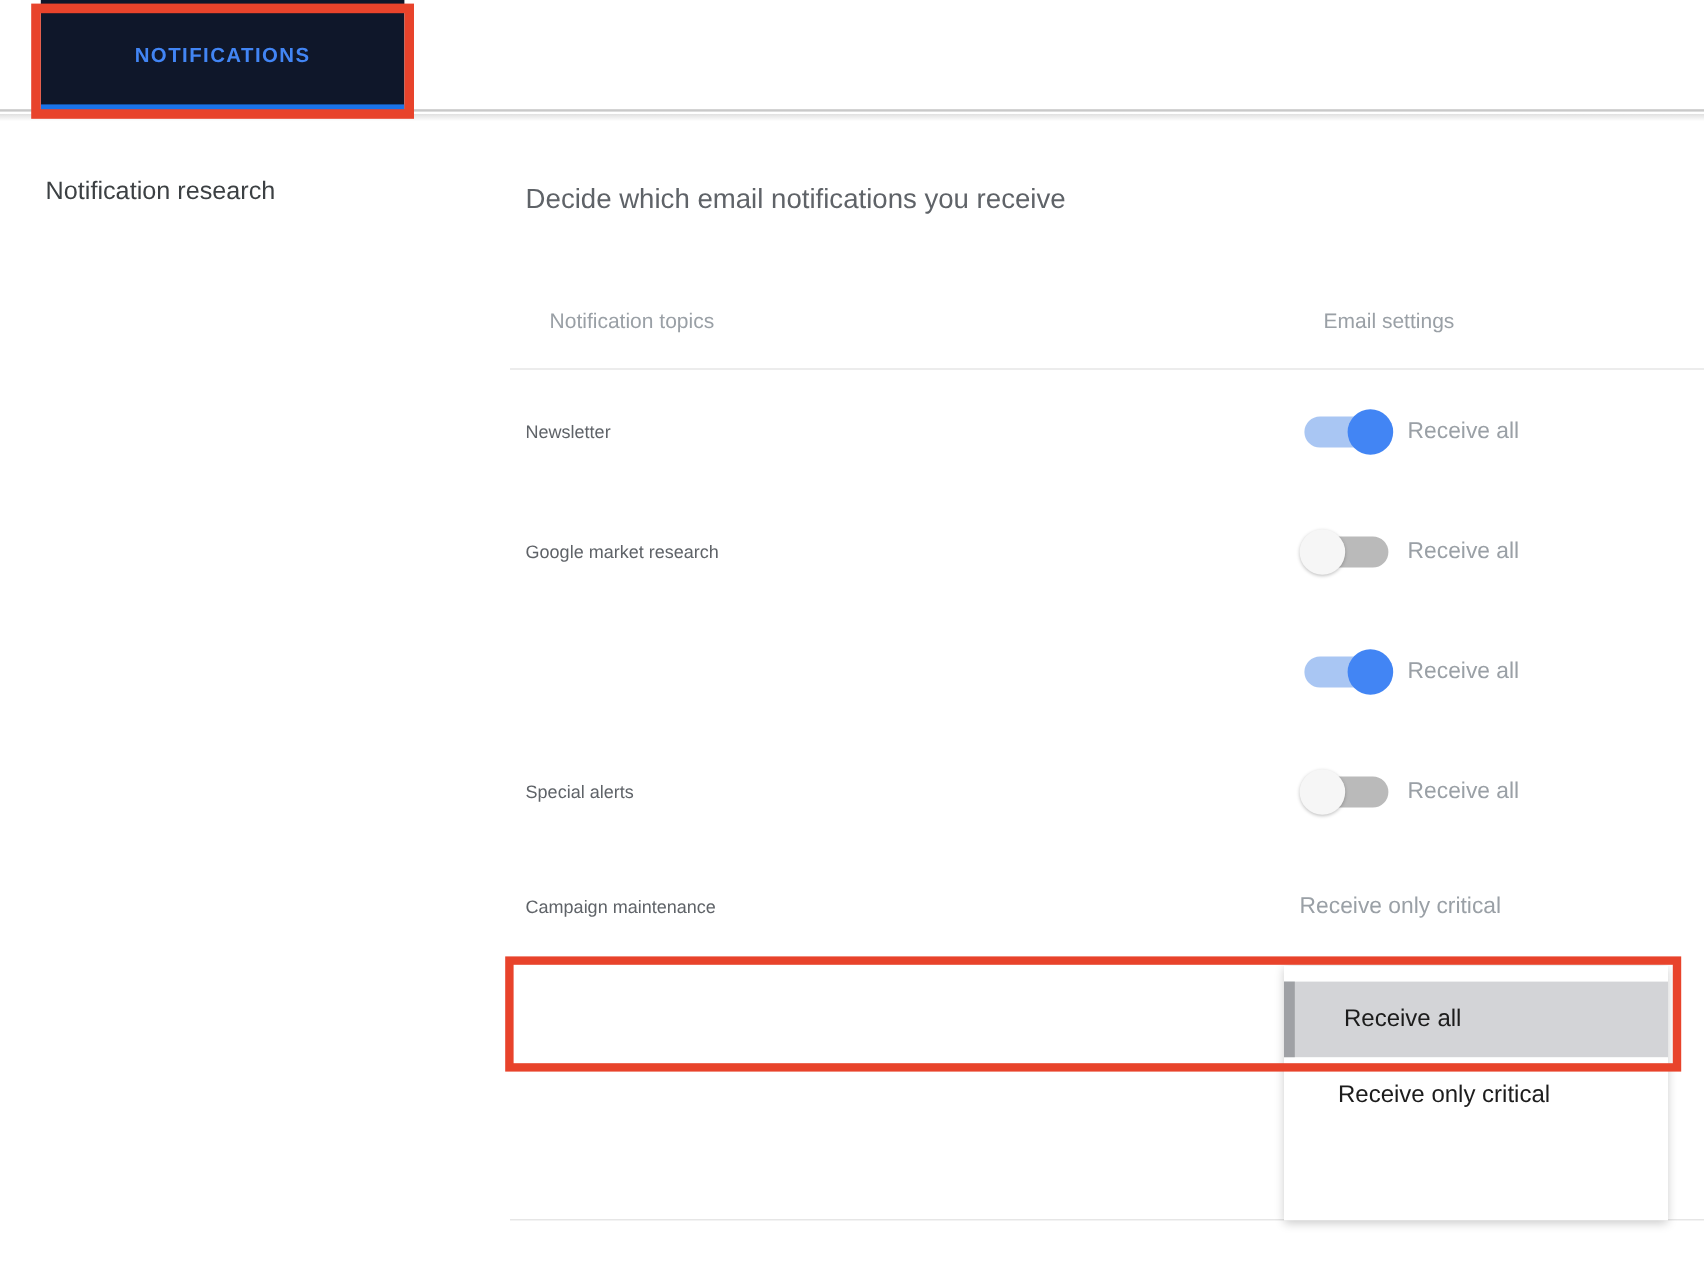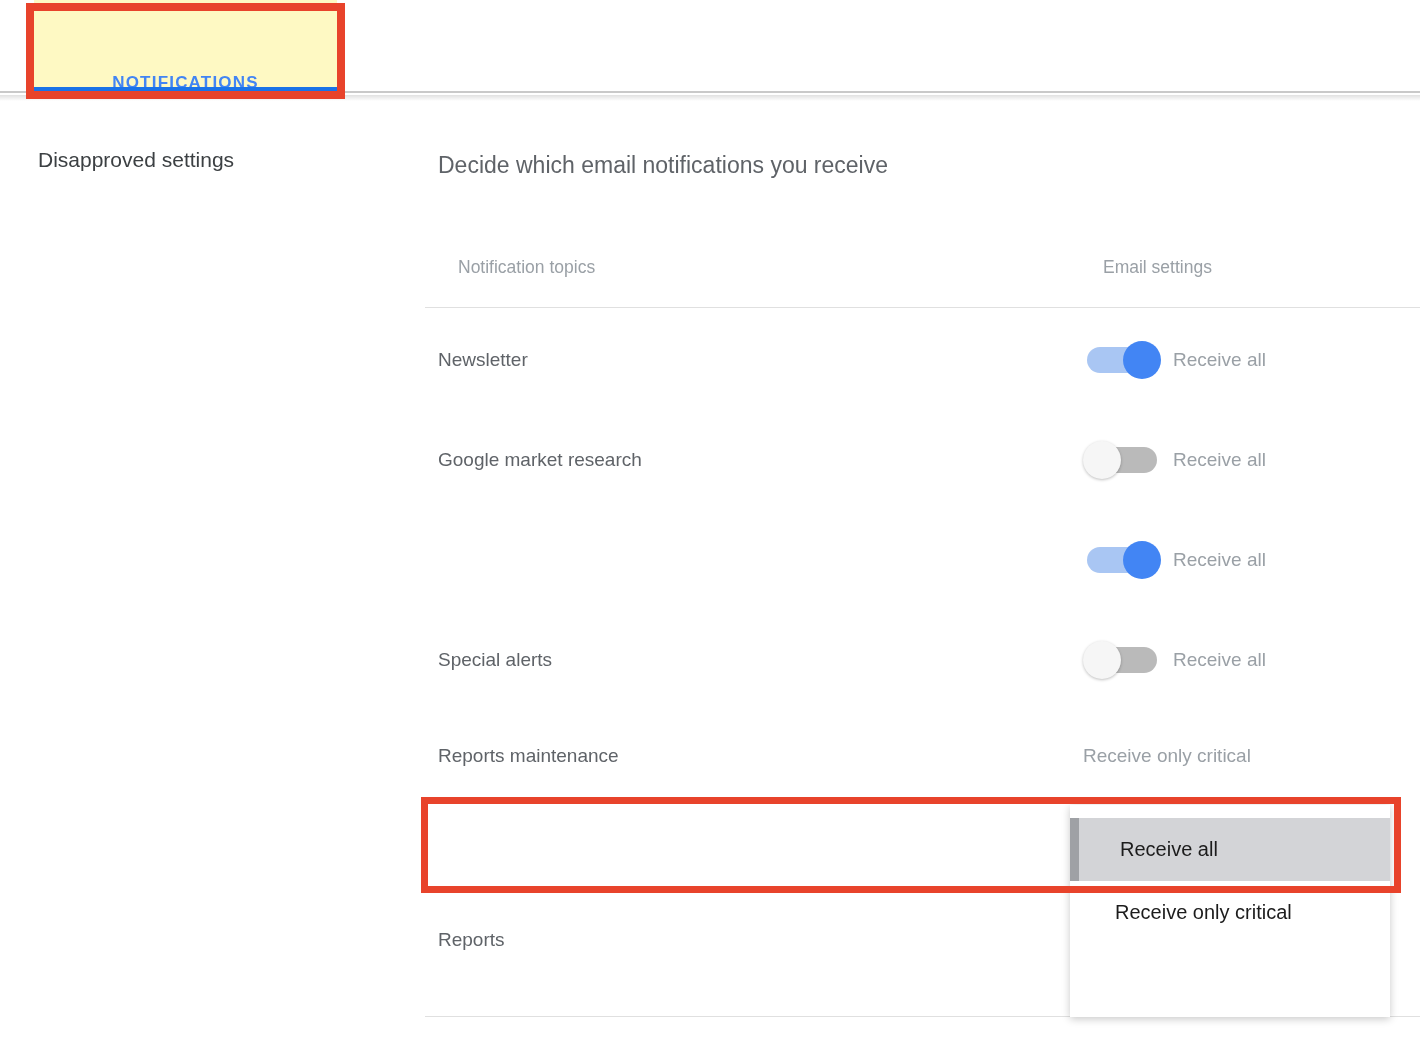--- a/index.html
+++ b/index.html
@@ -21,22 +21,22 @@
   .tabbar {
     position:absolute; left:0; top:0; right:0; height:93px;
     background:#fff; border-bottom:2px solid #c9c9c9;
   }
   .tabbar-shadow {
     position:absolute; left:0; top:95px; right:0; height:6px;
     background:linear-gradient(to bottom, rgba(0,0,0,0.12), rgba(0,0,0,0));
   }
   .tab {
     position:absolute; left:34px; top:0; width:303px; height:93px;
-    display:flex; align-items:flex-end; justify-content:center;
-    cursor:pointer; background:#fef9c3;
+    display:flex; align-items:center; justify-content:center;
+    cursor:pointer; background:#0f172a;
   }
   .tab-label {
     color:var(--accent_blue,#4285f4); font-size:17px; font-weight:700;
     letter-spacing:1.2px;
   }
   .tab-indicator {
     position:absolute; left:34px; top:87px; width:303px; height:6px;
     background:var(--indicator_blue,#1a73e8);
   }
 
@@ -58,21 +58,21 @@
   
   .col-header { position:absolute; top:257px; font-size:17.5px; color:var(--text_light,#9aa0a6);margin-left:20px; }
   .col-header.topics { left:438px; }
   .col-header.email { left:1083px; }
   .divider { position:absolute; left:425px; right:0; height:1px; background:var(--divider,#e0e0e0); }
   .divider.head { top:307px; }
   .divider.foot { top:1016px; }
 
   
   .row { position:absolute; left:438px; right:0; height:52px; display:flex; align-items:center; }
-  .row-label { font-size:19px; color:var(--text_medium,#5f6368); }
+  .row-label { font-size:15px; color:var(--text_medium,#5f6368); }
   .row-value {
     position:absolute; left:735px; top:50%; transform:translateY(-50%);
     font-size:19px; color:var(--text_light,#9aa0a6);
   }
   .row-value.at-col { left:645px; }
 
   
   .toggle {
     position:absolute; left:649px; top:50%; transform:translateY(-50%);
     width:70px; height:26px; border-radius:13px; cursor:pointer;
@@ -108,21 +108,21 @@
 
   <div class="tabbar">
     <div class="tab">
       <span class="tab-label">NOTIFICATIONS</span>
     </div>
     <div class="tab-indicator"></div>
   </div>
   <div class="tabbar-shadow"></div>
   <div class="gutter"></div>
 
-  <div class="section-label">Disapproved settings</div>
+  <div class="section-label">Notification research</div>
   <div class="main-heading">Decide which email notifications you receive</div>
 
   <div class="col-header topics">Notification topics</div>
   <div class="col-header email">Email settings</div>
   <div class="divider head"></div>
 
   <div class="row" style="top:334px">
     <span class="row-label">Newsletter</span>
     <span class="toggle on">
         <span class="knob"></span>
@@ -147,28 +147,25 @@
 
   <div class="row" style="top:634px">
     <span class="row-label">Special alerts</span>
     <span class="toggle off">
         <span class="knob"></span>
       </span>
     <span class="row-value">Receive all</span>
   </div>
 
   <div class="row" style="top:730px">
-    <span class="row-label">Reports maintenance</span>
+    <span class="row-label">Campaign maintenance</span>
     <span class="row-value at-col">Receive only critical</span>
   </div>
 
 
-  <div class="row" style="top:914px">
-    <span class="row-label">Reports</span>
-  </div>
 
   <div class="divider foot"></div>
 
   <div class="dropdown">
     <div class="option o0 selected">Receive all</div>
     <div class="option o1">Receive only critical</div>
   </div>
 
   <div class="annotation tab-box"></div>
   <div class="annotation row-box"></div>

